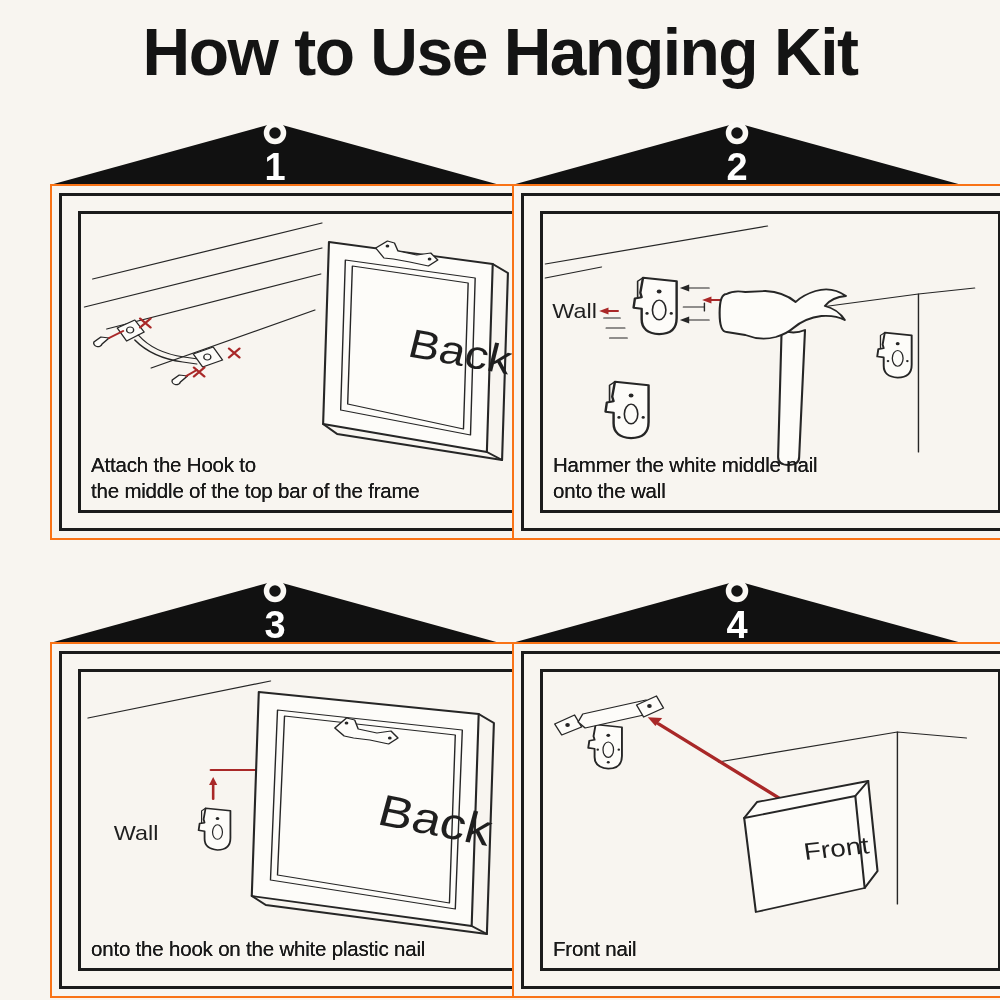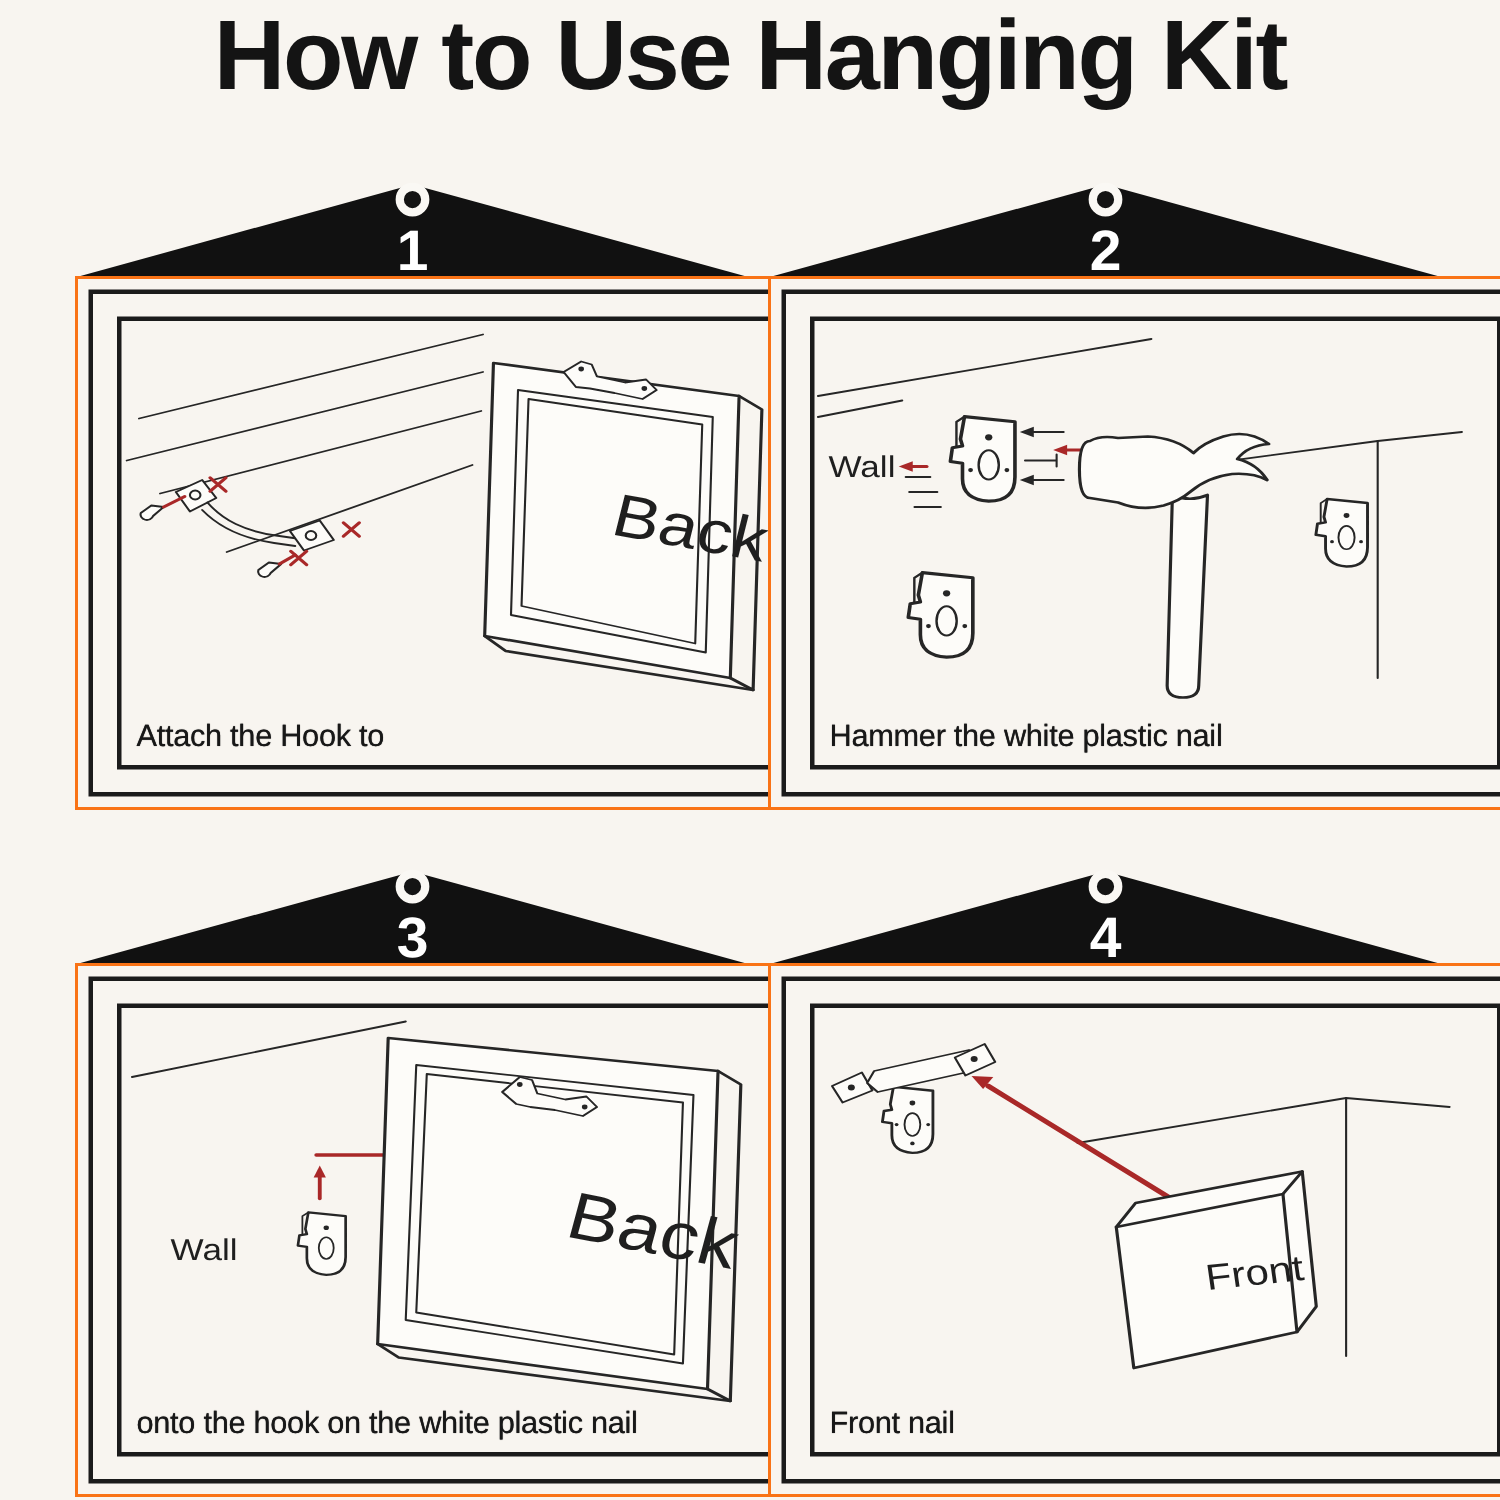--- a/index.html
+++ b/index.html
@@ -2,21 +2,21 @@
 <html style="--paper: #f8f5f0; --ink: #262626; --accent-red: #a92828; --roof-black: #111111;"><head>
 <meta charset="utf-8">
 <style>
   :root{
     --paper:#f8f5f0; --ink:#262626; --accent-red:#a92828; --roof-black:#111111;
   }
   *{margin:0;padding:0;box-sizing:border-box;}
   html,body{width:1000px;height:1000px;}
   body{background:var(--paper);font-family:"Liberation Sans",sans-serif;position:relative;overflow:hidden;}
   .page-title{
-    position:absolute;top:0;left:0;width:1000px;text-align:center;
+    position:absolute;top:16px;left:0;width:1000px;text-align:center;
     font-size:66px;font-weight:bold;letter-spacing:-1.5px;color:#141414;line-height:1.1;
   }
   .panel{position:absolute;width:450px;height:420px;}
   .panel-1{left:50px;top:120px;}
   .panel-2{left:512px;top:120px;}
   .panel-3{left:50px;top:578px;}
   .panel-4{left:512px;top:578px;}
   .roof{position:absolute;top:0;left:0;width:450px;height:66px;}
   .roof-num{font-family:"Liberation Sans",sans-serif;font-weight:bold;font-size:38px;fill:#ffffff;}
   .pbox{
@@ -90,20 +90,21 @@
             <path class="ln thin" d="M226,46 L337,64 L333,221 L222,196 Z"></path>
             <path class="ln thin" d="M232,52 L331,69 L327,215 L228,190 Z"></path>
             <path class="lnf thin" d="M252,34 L262,27 L268,29 L271,37 L287,41 L299,39 L305,46 L297,52 L281,48 L267,45 L259,44 Z"></path>
             <circle class="dot" cx="262" cy="32" r="1.6"></circle>
             <circle class="dot" cx="298" cy="45" r="1.6"></circle>
             <text x="278" y="142" font-size="40" transform="rotate(12 278 142)">Back</text>
           </g>
         </svg>
         <div class="caption">
           <div>Attach the Hook to</div>
+          <div>the middle of the top bar of the frame</div>
         </div>
       </div>
     </div>
   </div>
 </div>
 
 <div class="panel panel-2">
   <svg class="roof" viewBox="0 0 450 66">
     <polygon points="0,65 225,3 450,65" fill="var(--roof-black)"></polygon>
     <circle cx="225" cy="13" r="8.5" fill="#141414" stroke="#faf8f4" stroke-width="5.5"></circle>
@@ -164,21 +165,22 @@
           <g transform="translate(283,114) scale(0.92)">
             <path class="lnf" d="M8,18 L10,5 L35,8 L35,40 Q35,54 22,54 Q9,53 9,41 L9,32 L3,31 L4,23 L9,22 Z"></path>
             <path class="ln thin" d="M10,5 L6,8 L6,22"></path>
             <ellipse class="ln thin" cx="22" cy="33" rx="5" ry="8.5" fill="none"></ellipse>
             <circle class="dot" cx="22" cy="17" r="1.8"></circle>
             <circle class="dot" cx="13" cy="36" r="1.2"></circle>
             <circle class="dot" cx="31" cy="36" r="1.2"></circle>
           </g>
         </svg>
         <div class="caption">
-          <div>Hammer the white plastic nail</div>
+          <div>Hammer the white middle nail</div>
+          <div>onto the wall</div>
         </div>
       </div>
     </div>
   </div>
 </div>
 
 <div class="panel panel-3">
   <svg class="roof" viewBox="0 0 450 66">
     <polygon points="0,65 225,3 450,65" fill="var(--roof-black)"></polygon>
     <circle cx="225" cy="13" r="8.5" fill="#141414" stroke="#faf8f4" stroke-width="5.5"></circle>

